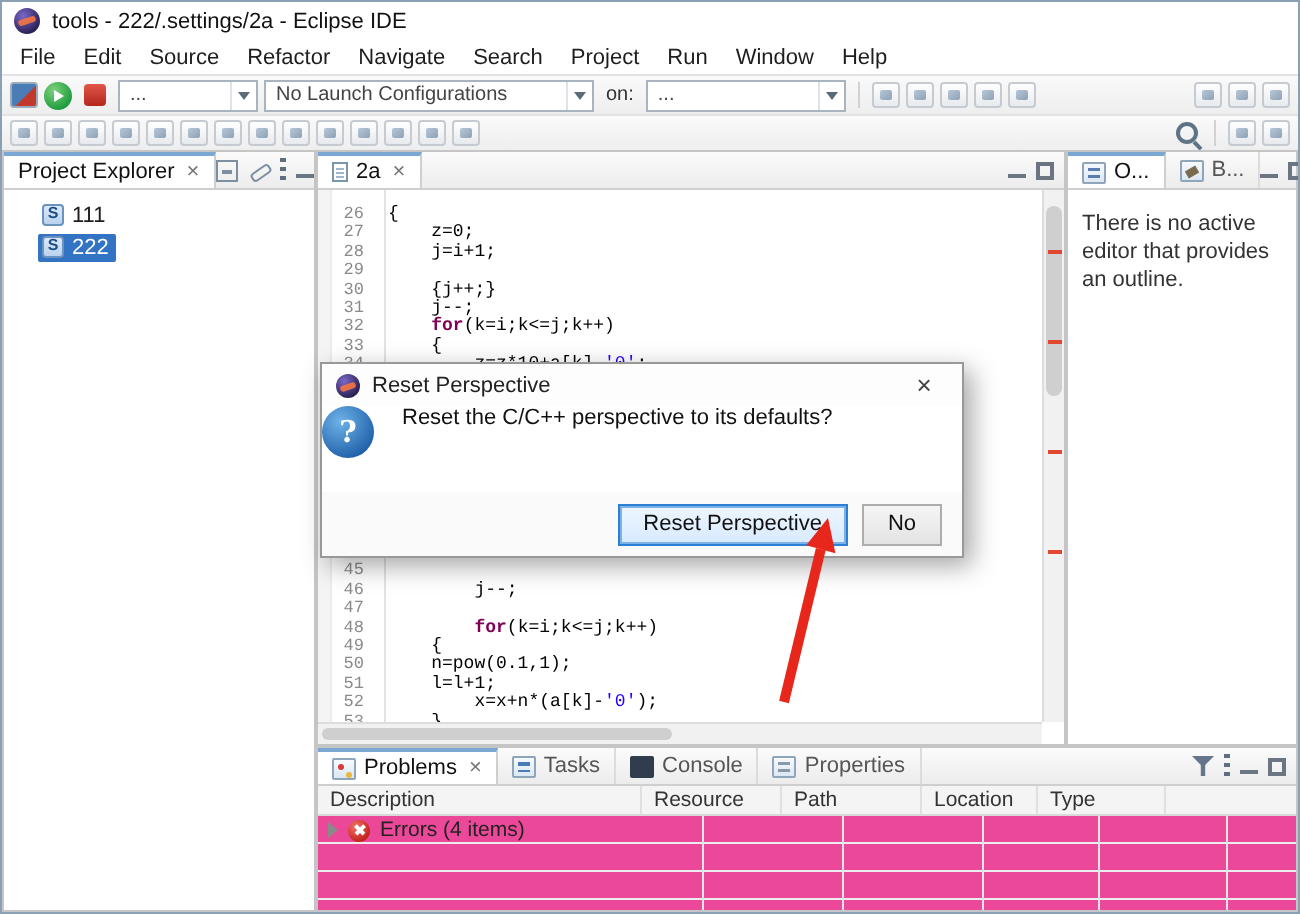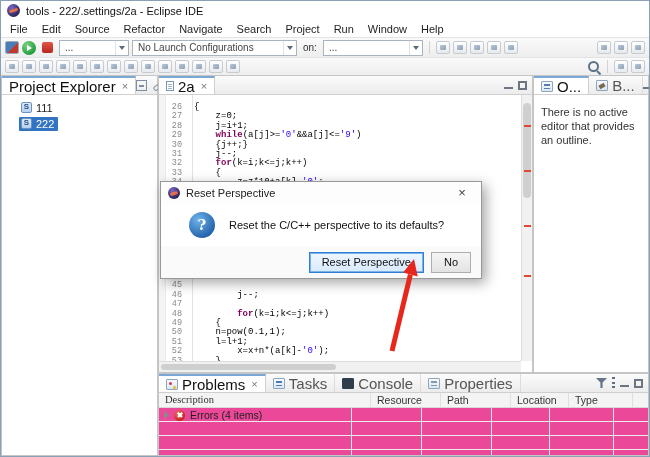--- a/index.html
+++ b/index.html
@@ -37,21 +37,21 @@
 .magnifier::after{content:"";position:absolute;left:10px;top:10px;width:5px;height:2px;background:#5f7386;transform:rotate(45deg);transform-origin:left center}
 .main{position:absolute;left:0;right:0;top:74px;bottom:0;background:#e8e8e8}
 .left-panel{position:absolute;left:0;top:0;width:157px;height:100%;background:#fff;border:1px solid #c5c5c5}
 .editor{position:absolute;left:157px;top:0;width:375px;height:298px;background:#fff;border:1px solid #c5c5c5;overflow:hidden}
 .right-panel{position:absolute;left:532px;right:0;top:0;height:298px;background:#fff;border:1px solid #c5c5c5}
 .bottom-panel{position:absolute;left:157px;right:0;top:298px;bottom:0;background:#ec4899;border:1px solid #c5c5c5;display:flex;flex-direction:column}
 .view-tabbar{height:19px;background:linear-gradient(#fbfbfb,#ececec);border-bottom:1px solid #cfcfcf;display:flex;align-items:stretch;position:relative;flex:none}
 .tabs-holder{display:flex;align-items:stretch}
 .vtab{display:flex;align-items:center;gap:4px;padding:0 7px;font-size:11px;color:#555;border-right:1px solid #dcdcdc;white-space:nowrap}
 .vtab.active{background:#fff;color:#111;border-top:2px solid #7aa7d4;border-right:1px solid #cfcfcf}
-.vtab-label{font-size:15px}
+.vtab-label{font-size:11px}
 .close-x{color:#777;font-size:11px;margin-left:2px;line-height:1}
 .close-x::after{content:"×"}
 .winbtns{margin-left:auto;display:flex;align-items:center;gap:5px;padding-right:5px}
 .minbtn{width:9px;height:8px;border-bottom:2px solid #6b7682;flex:none}
 .maxbtn{width:9px;height:9px;border:2px solid #6b7682;flex:none}
 .collapse-ico{width:11px;height:11px;border:1px solid #7d8fa0;position:relative;flex:none}
 .collapse-ico::after{content:"";position:absolute;left:2px;right:2px;top:4px;height:2px;background:#7d8fa0}
 .link-ico{width:11px;height:11px;position:relative;flex:none}
 .link-ico::after{content:"";position:absolute;left:1px;top:4px;width:9px;height:3px;border:1.5px solid #7d8fa0;border-radius:2px;transform:rotate(-35deg)}
 .viewmenu{width:3px;height:12px;background:repeating-linear-gradient(to bottom,#5f6f7f 0 2px,transparent 2px 4.5px);flex:none}
@@ -95,21 +95,21 @@
 .expander{width:0;height:0;border-top:4px solid transparent;border-bottom:4px solid transparent;border-left:5px solid #8a8a8a;flex:none}
 .error-icon{width:11px;height:11px;border-radius:50%;background:radial-gradient(circle at 35% 30%,#f0706a,#c3241a 72%);position:relative;flex:none}
 .error-icon::before,.error-icon::after{content:"";position:absolute;left:2.5px;top:4.8px;width:6px;height:1.6px;background:#fff}
 .error-icon::before{transform:rotate(45deg)}
 .error-icon::after{transform:rotate(-45deg)}
 .dialog{position:absolute;left:159px;top:180px;width:322px;height:98px;background:#fff;border:1px solid #989898;box-shadow:4px 4px 12px rgba(0,0,0,.35);z-index:50;display:flex;flex-direction:column}
 .dialog-titlebar{height:21px;display:flex;align-items:center;gap:6px;padding:0 7px;background:#fdfdfd}
 .dialog-title{font-size:11px;color:#222}
 .dialog-close{margin-left:auto;width:24px;text-align:center;color:#444;font-size:13px;line-height:21px}
 .dialog-close::after{content:"×"}
-.dialog-body{flex:1;display:flex;align-items:center;gap:14px;padding:0 28px}
+.dialog-body{flex:1;display:flex;align-items:flex-start;gap:14px;padding:0 0}
 .question-icon{width:26px;height:26px;border-radius:50%;background:radial-gradient(circle at 35% 30%,#6db3e8,#1f5fa8 78%);color:#fff;display:flex;align-items:center;justify-content:center;flex:none;font-family:"DejaVu Serif",serif;font-size:15px;font-weight:bold}
 .question-icon::after{content:"?"}
 .dialog-msg{font-size:11px;color:#111}
 .dialog-buttons{height:32px;display:flex;align-items:center;justify-content:flex-end;gap:7px;padding:0 10px;background:#fafafa;flex:none}
 .btn{height:21px;font-size:11px;font-family:"Liberation Sans",sans-serif;display:flex;align-items:center;justify-content:center;border:1px solid #adadad;background:linear-gradient(#f5f5f5,#e3e3e3);padding:0 12px;color:#111}
 .btn.primary{border:1px solid #2d7fd3;box-shadow:inset 0 0 0 1px #7ab1e8;background:linear-gradient(#eef6ff,#d8eaff)}
 .arrow-overlay{position:absolute;inset:0;z-index:60;pointer-events:none}
 </style>
 </head>
 <body>
@@ -253,21 +253,20 @@
             <div class="cl">
               <span class="ln">27</span>
               <span class="cd">    z=0;</span>
             </div>
             <div class="cl">
               <span class="ln">28</span>
               <span class="cd">    j=i+1;</span>
             </div>
             <div class="cl">
               <span class="ln">29</span>
-              <span class="cd">    <span class="kw">while</span>(a[j]&gt;=<span class="str">'0'</span>&amp;&amp;a[j]&lt;=<span class="str">'9'</span>)</span>
             </div>
             <div class="cl">
               <span class="ln">30</span>
               <span class="cd">    {j++;}</span>
             </div>
             <div class="cl">
               <span class="ln">31</span>
               <span class="cd">    j--;</span>
             </div>
             <div class="cl">
@@ -415,21 +414,21 @@
             </div>
           </span>
         <span class="winbtns">
           <span class="funnel"></span>
           <span class="viewmenu"></span>
           <span class="minbtn"></span>
           <span class="maxbtn"></span>
         </span>
       </div>
       <div class="grid-header">
-          <div class="gh-cell" style="width: 212px; font-family: Liberation Serif, serif;">Description</div>
+          <div class="gh-cell" style="width: 162px;">Description</div>
           <div class="gh-cell" style="width: 70px;">Resource</div>
           <div class="gh-cell" style="width: 70px;">Path</div>
           <div class="gh-cell" style="width: 58px;">Location</div>
           <div class="gh-cell" style="width: 64px;">Type</div>
         </div>
       <div class="grid-body">
         <div class="vline" style="left:192px"></div>
         <div class="vline" style="left:262px"></div>
         <div class="vline" style="left:332px"></div>
         <div class="vline" style="left:390px"></div>

